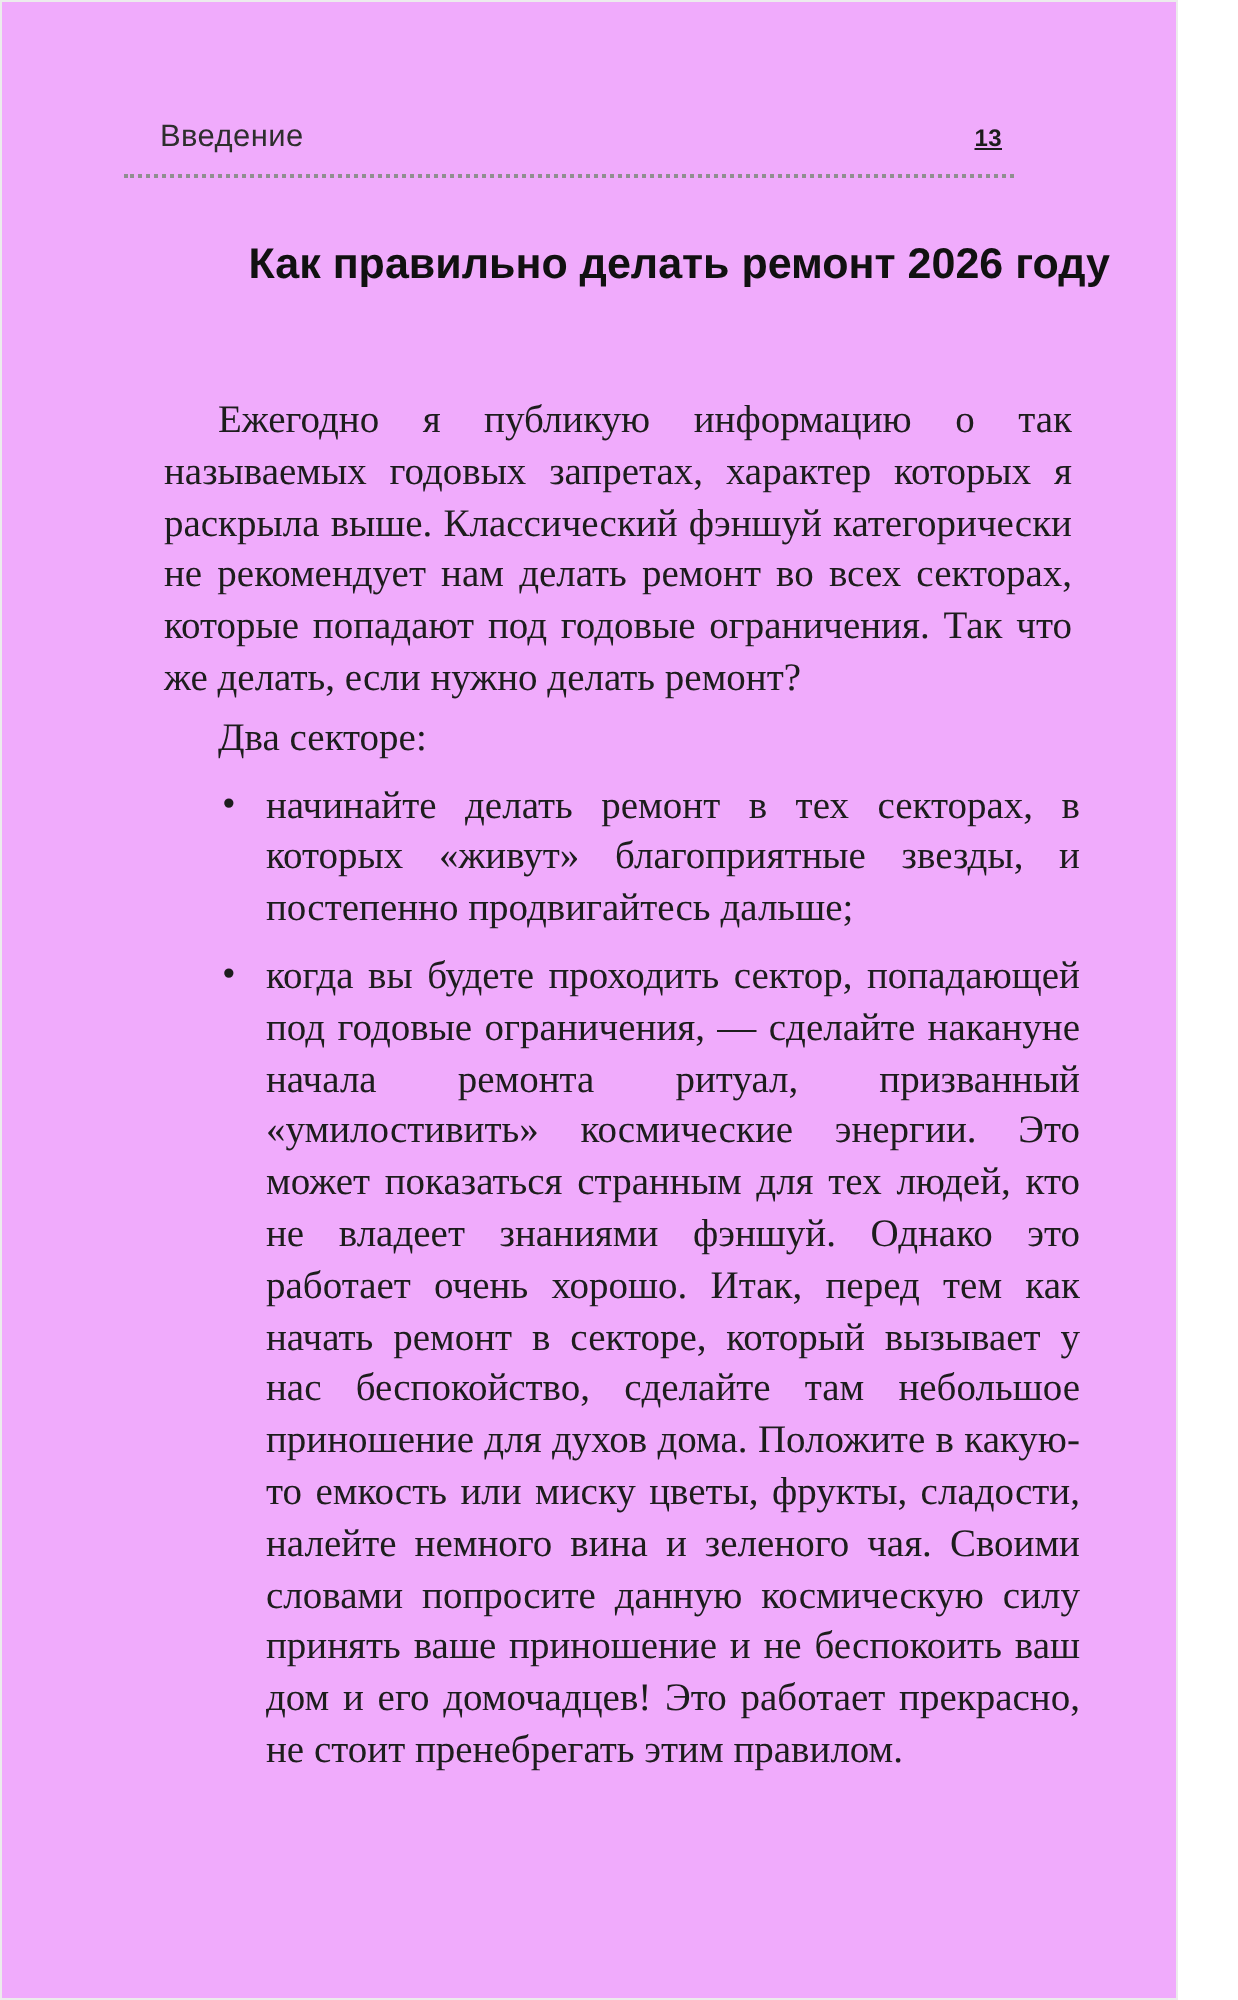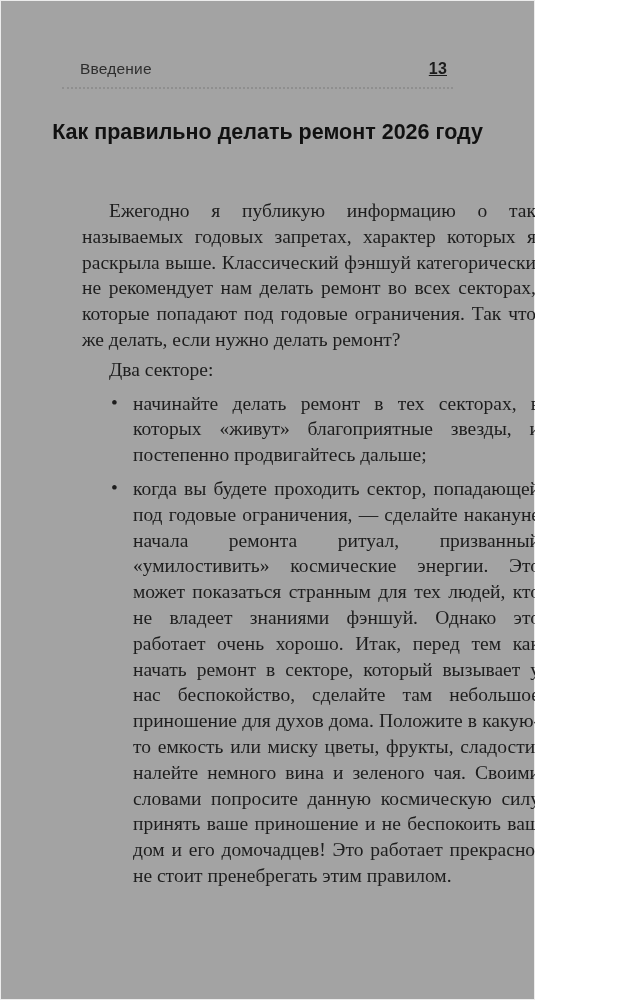--- a/index.html
+++ b/index.html
@@ -2,62 +2,62 @@
 <html lang="ru"><head>
 <meta charset="utf-8">
 <style>
   html, body {
     margin: 0;
     padding: 0;
     background: #ffffff;
   }
   .page {
     position: relative;
-    width: 535px;
+    width: 589px;
     height: 1000px;
-    background: #a3a3a3;
+    background: #f0abfc;
     box-shadow: inset 0 0 0 1px #ececec;
     overflow: hidden;
   }
   
   .running-head {
     position: absolute;
     top: 60px;
     left: 80px;
     right: 88px;
     display: flex;
     justify-content: space-between;
     align-items: baseline;
     font-family: "Liberation Sans", sans-serif;
     font-size: 15.5px;
     color: #2e2e2e;
     letter-spacing: 0.2px;
   }
   .running-head .page-number {
     font-weight: 700;
-    font-size: 16px;
+    font-size: 12px;
     color: #1c1c1c;
     text-decoration: underline;
   }
   .dotted-rule {
     position: absolute;
     top: 87px;
     left: 62px;
     right: 82px;
     height: 0;
     border-bottom: 2px dotted #8f8f8f;
   }
   
   .chapter-title {
     position: absolute;
     top: 116px;
     left: 40px;
-    right: 40px;
+    right: 34px;
     margin: 0;
-    text-align: center;
+    text-align: right;
     font-family: "Liberation Sans", sans-serif;
     font-weight: 700;
     font-size: 21.5px;
     line-height: 32px;
     color: #111111;
   }
   .chapter-title .title-line {
     display: block;
   }
   

